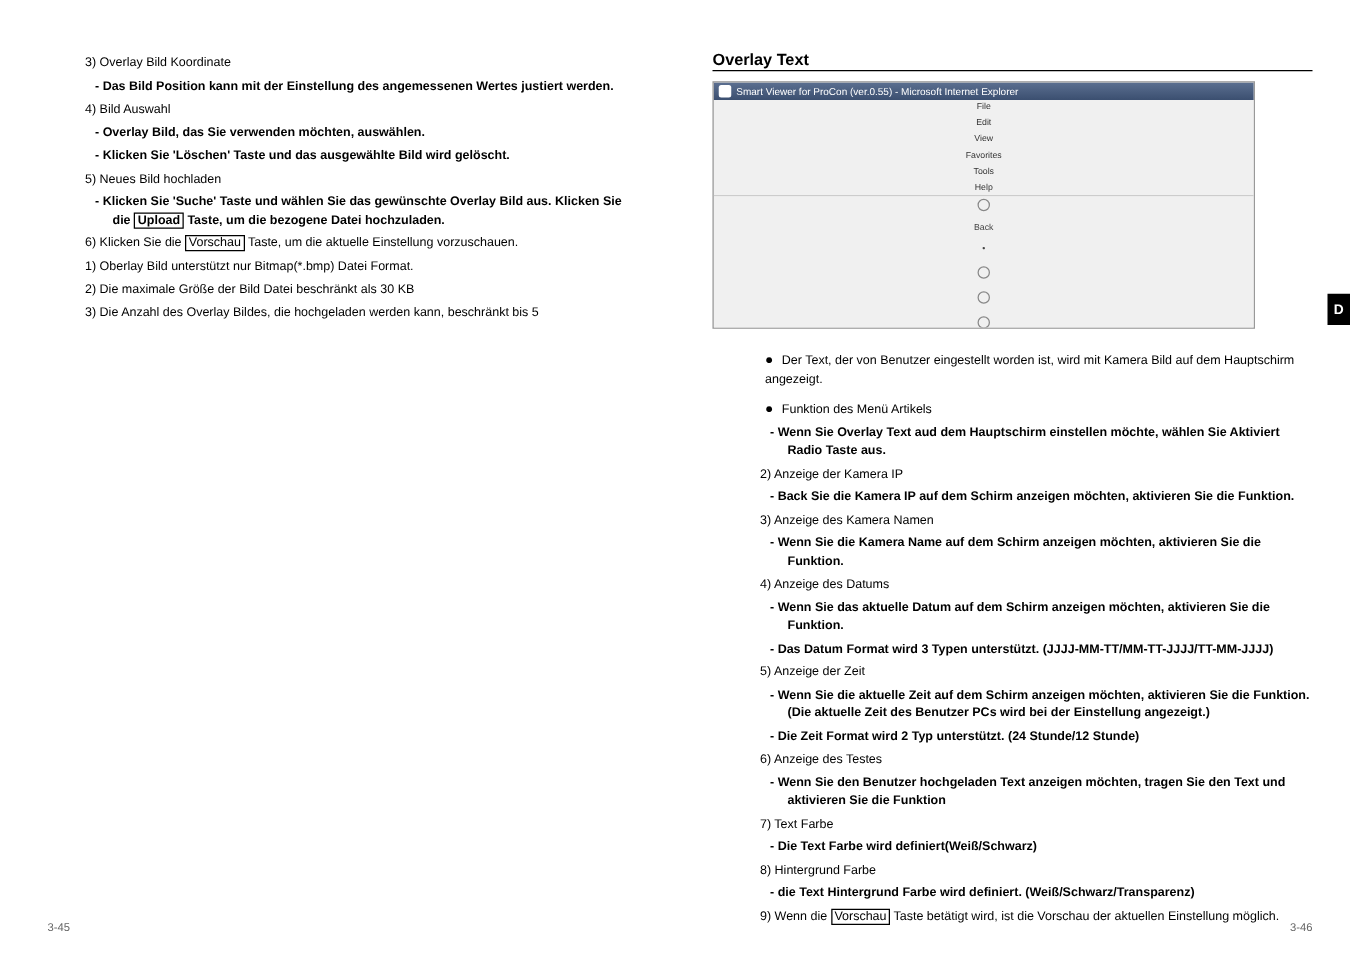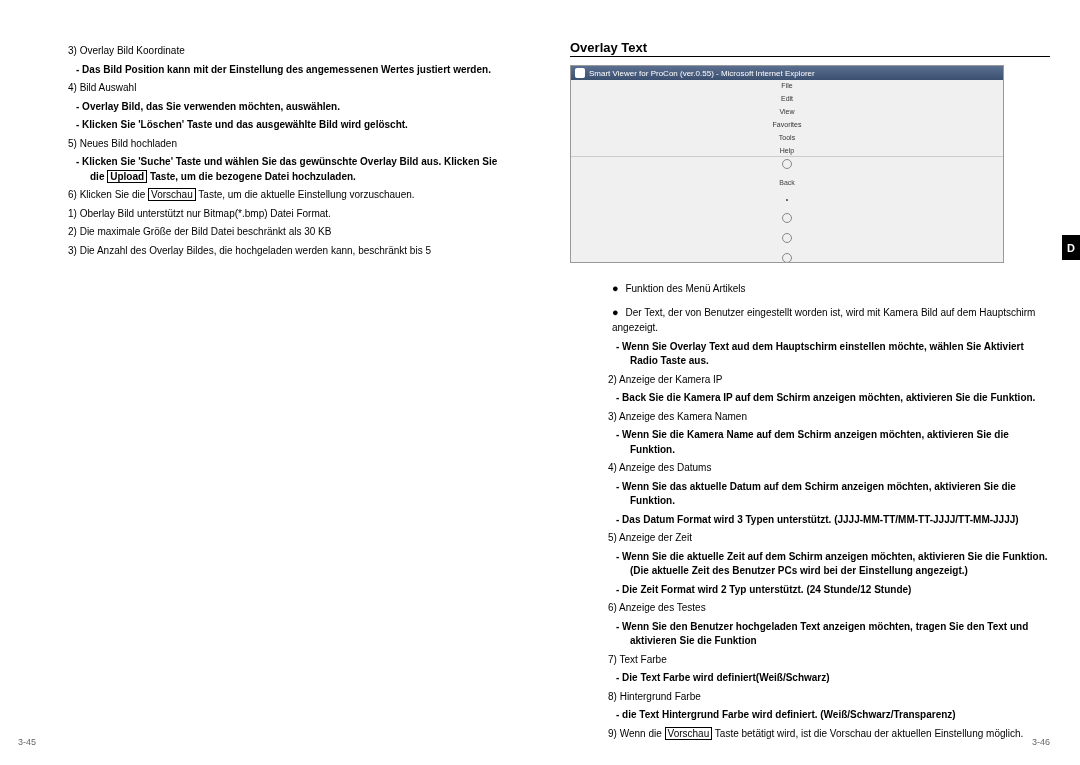--- a/index.html
+++ b/index.html
@@ -20,21 +20,21 @@
     display: flex;
     flex-direction: column;
     position: relative;
   }
   .page-number {
     position: absolute;
     bottom: 18px;
     font-size: 9px;
     color: #666;
   }
-  .pn-left { left: 18px; }
+  .pn-left { left: 38px; }
   .pn-right { right: 30px; }
   .side-tab {
     position: absolute;
     right: 0;
     top: 235px;
     width: 18px;
     height: 25px;
     background: #000;
     color: #fff;
     font-size: 11px;
@@ -263,22 +263,22 @@
             <span class="sel">white</span>
           </div>
 
         </div>
       </div>
 
     </div>
   </div>
 
   <div class="content" id="right-items">
+      <div class="bullet-row"><span class="bullet-dot">●</span> Der Text, der von Benutzer eingestellt worden ist, wird mit Kamera Bild auf dem Hauptschirm angezeigt.</div>
       <div class="bullet-row"><span class="bullet-dot">●</span> Funktion des Menü Artikels</div>
-      <div class="bullet-row"><span class="bullet-dot">●</span> Der Text, der von Benutzer eingestellt worden ist, wird mit Kamera Bild auf dem Hauptschirm angezeigt.</div>
       <div class="ol-item sub">- Wenn Sie Overlay Text aud dem Hauptschirm einstellen möchte, wählen Sie Aktiviert Radio Taste aus.</div>
       <div class="ol-item">2) Anzeige der Kamera IP</div>
       <div class="ol-item sub">- Back Sie die Kamera IP auf dem Schirm anzeigen möchten, aktivieren Sie die Funktion.</div>
       <div class="ol-item">3) Anzeige des Kamera Namen</div>
       <div class="ol-item sub">- Wenn Sie die Kamera Name auf dem Schirm anzeigen möchten, aktivieren Sie die Funktion.</div>
       <div class="ol-item">4) Anzeige des Datums</div>
       <div class="ol-item sub">- Wenn Sie das aktuelle Datum auf dem Schirm anzeigen möchten, aktivieren Sie die Funktion.</div>
       <div class="ol-item sub">- Das Datum Format wird 3 Typen unterstützt. (JJJJ-MM-TT/MM-TT-JJJJ/TT-MM-JJJJ)</div>
       <div class="ol-item">5) Anzeige der Zeit</div>
       <div class="ol-item sub">- Wenn Sie die aktuelle Zeit auf dem Schirm anzeigen möchten, aktivieren Sie die Funktion.(Die aktuelle Zeit des Benutzer PCs wird bei der Einstellung angezeigt.)</div>

